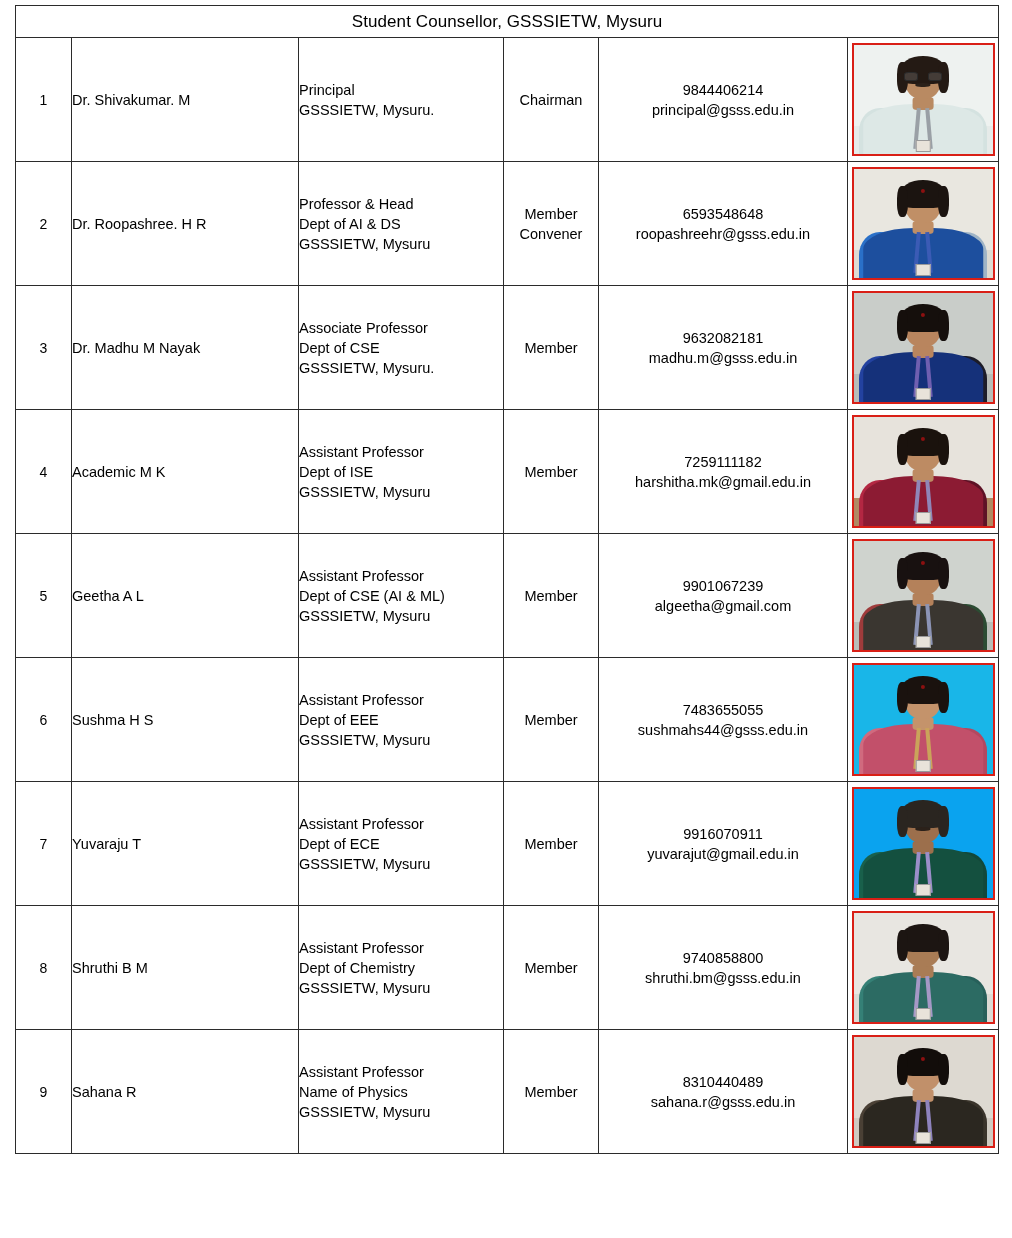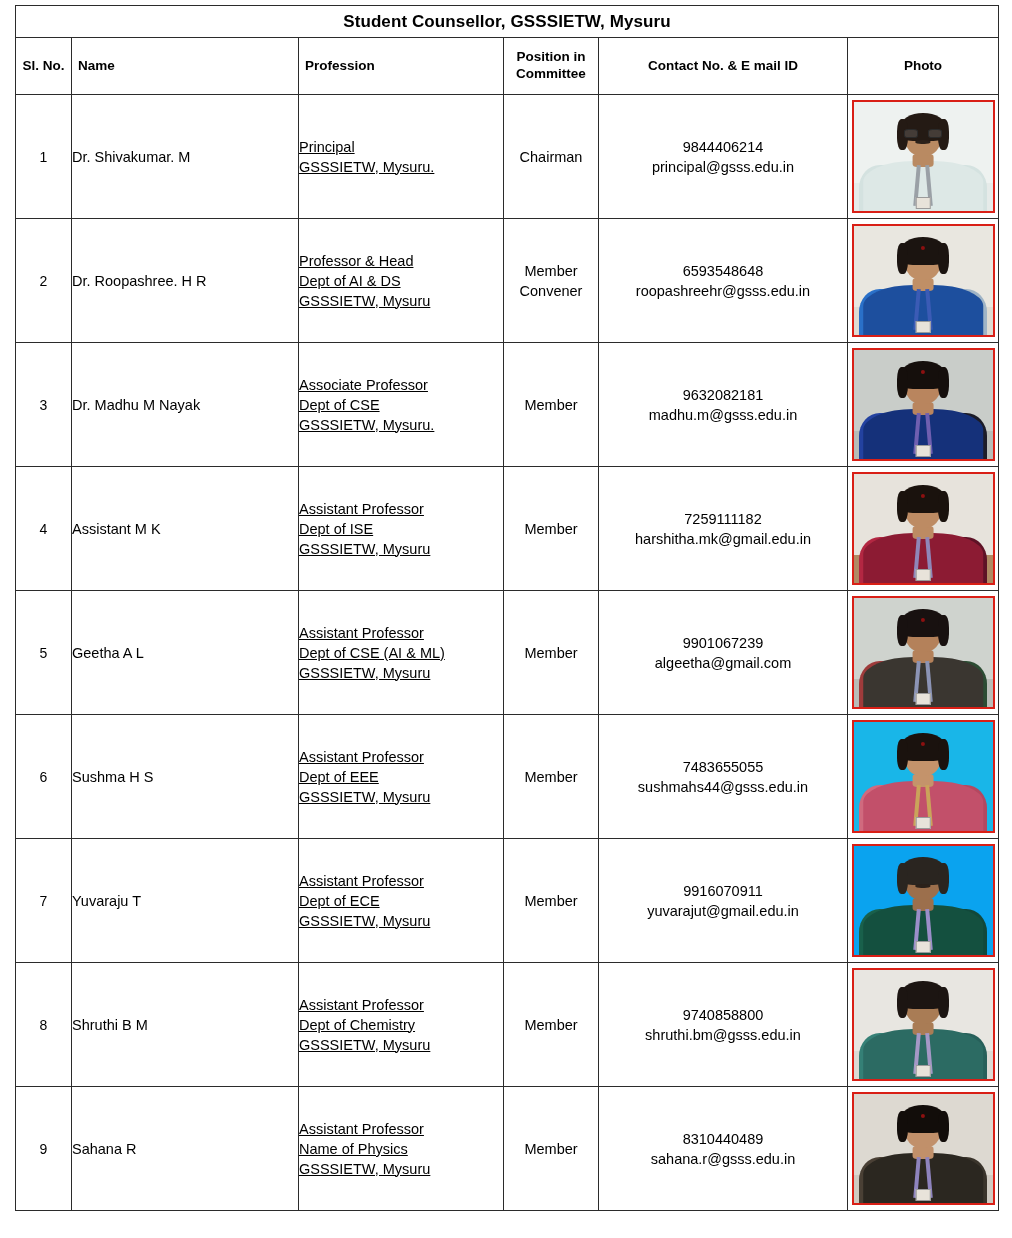--- a/index.html
+++ b/index.html
@@ -37,21 +37,21 @@
   table.doc-table td, table.doc-table th {
     border: 1.3px solid #2b2b2b;
     padding: 0;
     vertical-align: middle;
     background: #ffffff;
   }
 
   
   .title-cell {
     text-align: center;
-    font-weight: bold;
+    font-weight: normal;
     font-size: 17px;
     height: 31px;
     letter-spacing: 0.1px;
   }
   .subtitle-cell {
     text-align: center;
     font-weight: bold;
     font-size: 16px;
     height: 35px;
     letter-spacing: 0.1px;
@@ -88,21 +88,20 @@
   .cell-name {
     text-align: left;
     padding-left: 7px;
     font-size: 14.5px;
   }
   .cell-prof {
     text-align: left;
     padding-left: 7px;
     font-size: 14.5px;
     line-height: 1.38;
-    text-decoration: underline;
   }
   .cell-pos {
     text-align: center;
     font-size: 14.5px;
     line-height: 1.38;
   }
   .cell-contact {
     text-align: center;
     font-size: 14.5px;
     line-height: 1.38;
@@ -267,28 +266,20 @@
       <col class="c-sl">
         <col class="c-name">
         <col class="c-prof">
       <col class="c-pos">
         <col class="c-cont">
         <col class="c-photo">
     </colgroup>
     <tbody>
       <tr>
         <td class="title-cell" colspan="6">Student Counsellor, GSSSIETW, Mysuru</td>
-      </tr>
-      <tr>
-        <td class="col-head">Sl. No.</td>
-        <td class="col-head left-al">Name</td>
-        <td class="col-head left-al">Profession</td>
-        <td class="col-head">Position in Committee</td>
-        <td class="col-head">Contact No. &amp; E mail ID</td>
-        <td class="col-head">Photo</td>
       </tr>
     </tbody>
     <tbody id="rows-body">
         <tr class="body-row">
           <td class="cell-sl">1</td>
           <td class="cell-name">Dr. Shivakumar. M</td>
           <td class="cell-prof">
             <span class="prof-line">Principal</span>
             <span class="prof-line">GSSSIETW, Mysuru.</span>
           </td>
@@ -390,21 +381,21 @@
                 <div class="p-bindi"></div>
                 <div class="p-lanyL" style="background: rgb(111, 95, 176);"></div>
                 <div class="p-lanyR" style="background: rgb(111, 95, 176);"></div>
                 <div class="p-badge"></div>
               </div>
             </div>
           </td>
         </tr>
         <tr class="body-row">
           <td class="cell-sl">4</td>
-          <td class="cell-name">Assistant M K</td>
+          <td class="cell-name">Academic M K</td>
           <td class="cell-prof">
             <span class="prof-line">Assistant Professor</span>
             <span class="prof-line">Dept of ISE</span>
             <span class="prof-line">GSSSIETW, Mysuru</span>
           </td>
           <td class="cell-pos">
             <span class="pos-line">Member</span>
           </td>
           <td class="cell-contact">
             <span class="contact-line">7259111182</span>

